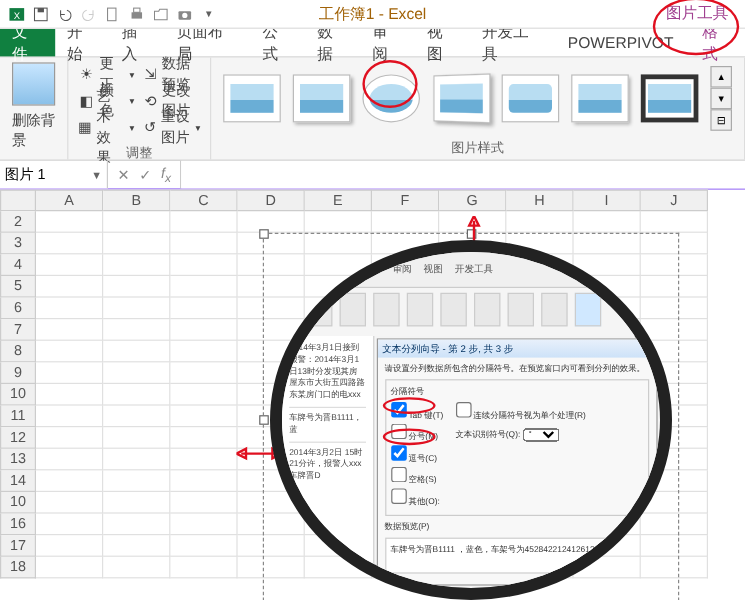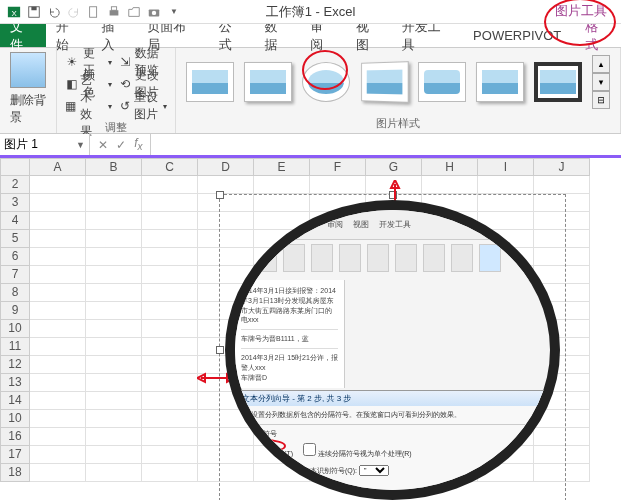--- a/index.html
+++ b/index.html
@@ -2,21 +2,21 @@
 <html><head>
 <meta charset="utf-8">
 <style>
 * { margin: 0; padding: 0; box-sizing: border-box; font-family: "Microsoft YaHei", "Segoe UI", sans-serif; }
 body { width: 621px; height: 500px; background: #fff; overflow: hidden; font-size: 12px; }
 
 
 .title-bar { height: 24px; background: #fff; display: flex; align-items: center; padding: 0 4px; border-bottom: 1px solid #ddd; position: relative; }
 .qat-btn { width: 18px; height: 18px; display: inline-flex; align-items: center; justify-content: center; margin: 0 1px; color: #606060; cursor: pointer; }
 .qat-btn svg { width: 14px; height: 14px; }
-.title-text { position: absolute; left: 50%; transform: translateX(-50%); color: #404040; font-size: 13px; }
+.title-text { position: absolute; left: 50%; transform: translateX(-50%); color: #a16207; font-size: 13px; }
 .contextual-tab { position: absolute; right: 4px; top: 0; height: 24px; padding: 2px 10px; color: #a04090; font-size: 13px; }
 
 
 .tabs-row { height: 24px; background: #fff; display: flex; align-items: stretch; border-bottom: 1px solid #ccc; }
 .tab { padding: 0 10px; display: flex; align-items: center; color: #444; cursor: pointer; font-size: 13px; }
 .tab.file { background: #108040; color: #fff; }
 .tab.format { color: #a04090; }
 
 
 .ribbon { height: 86px; background: #f5f5f5; display: flex; border-bottom: 1px solid #ccc; }
@@ -37,21 +37,21 @@
 .style-item { width: 48px; height: 40px; background: #fff; border: 1px solid #bbb; display: flex; align-items: center; justify-content: center; cursor: pointer; }
 .style-item .pic { width: 36px; height: 24px; background: linear-gradient(#b8ddf2 55%, #6aaed6 55%); }
 .style-item.shadow { box-shadow: 2px 2px 3px rgba(0,0,0,.3); }
 .style-item.rounded .pic { border-radius: 4px; }
 .style-item.oval { border-radius: 50%; }
 .style-item.thick { border: 4px solid #333; }
 .gal-scroll { width: 18px; display: flex; flex-direction: column; }
 .gal-scroll div { height: 18px; border: 1px solid #aaa; background: #f0f0f0; display: flex; align-items: center; justify-content: center; cursor: pointer; font-size: 9px; }
 
 
-.fx-row { height: 24px; display: flex; align-items: stretch; border-bottom: 3px solid #8b5cf6; }
+.fx-row { height: 24px; display: flex; align-items: stretch; border-bottom: 1px solid #8b5cf6; }
 .name-box { width: 90px; border-right: 1px solid #ccc; display: flex; align-items: center; padding: 0 4px; background: #fff; }
 .name-box input { border: none; width: 60px; outline: none; font-size: 12px; }
 .name-box .dd { margin-left: auto; color: #666; }
 .fx-btns { display: flex; align-items: center; padding: 0 8px; border-right: 1px solid #ccc; gap: 8px; color: #888; }
 .fx-input { flex: 1; border: none; padding: 0 6px; outline: none; }
 
 
 .sheet { position: relative; }
 .col-headers { display: flex; height: 18px; }
 .corner { width: 30px; border: 1px solid #ccc; background: #f0f0f0; }
@@ -67,21 +67,21 @@
 .handle { position: absolute; width: 8px; height: 8px; background: #fff; border: 1px solid #666; }
 .handle.tl { left: -4px; top: -4px; } .handle.tm { left: 50%; top: -4px; margin-left: -4px; }
 .handle.ml { left: -4px; top: 50%; margin-top: -4px; }
 
 .magnifier { width: 100%; height: 100%; border-radius: 50%; border: 10px solid #222; background: #f4f4f4; overflow: hidden; position: relative; }
 .mag-inner { position: absolute; inset: 0; font-size: 8px; color: #333; }
 .mag-inner .mini-ribbon { height: 30px; background: #f0f0f0; border-bottom: 1px solid #ccc; display: flex; align-items: center; padding: 0 40px; gap: 10px; font-size: 8px; }
 .mag-inner .mini-ribbon span { color: #555; }
 .mag-inner .mini-toolbar { height: 40px; background: #f5f5f5; display: flex; gap: 6px; padding: 4px 20px; }
 .mag-inner .mini-toolbar .tb { width: 22px; height: 28px; background: #e8e8e8; border: 1px solid #ccc; }
-.mag-inner .body { display: flex; height: calc(100% - 70px); flex-direction: column; }
+.mag-inner .body { display: flex; height: calc(100% - 70px); }
 .mag-inner .left-col { width: 110px; background: #fff; border-right: 1px solid #ccc; padding: 6px; font-size: 7px; color: #444; line-height: 1.4; }
 .mag-inner .wizard { flex: 1; background: #f8f8f8; border: 1px solid #999; margin: 2px; padding: 6px; font-size: 7px; position: relative; }
 .mag-inner .wizard .wtitle { background: linear-gradient(#e8f0fb,#cde2f8); padding: 2px 4px; font-size: 8px; color: #003060; margin: -6px -6px 4px -6px; }
 .mag-inner .wizard .opt { display: block; margin: 2px 0; }
 .mag-inner .wizard .sect { border: 1px solid #ccc; padding: 4px; margin: 4px 0; }
 
 .red-circle { position: absolute; border: 2px solid #e01020; border-radius: 50%; pointer-events: none; }
 .red-arrow { position: absolute; pointer-events: none; }
 .red-arrow svg line, .red-arrow svg path { stroke: #e01020; stroke-width: 2; fill: none; }
 

